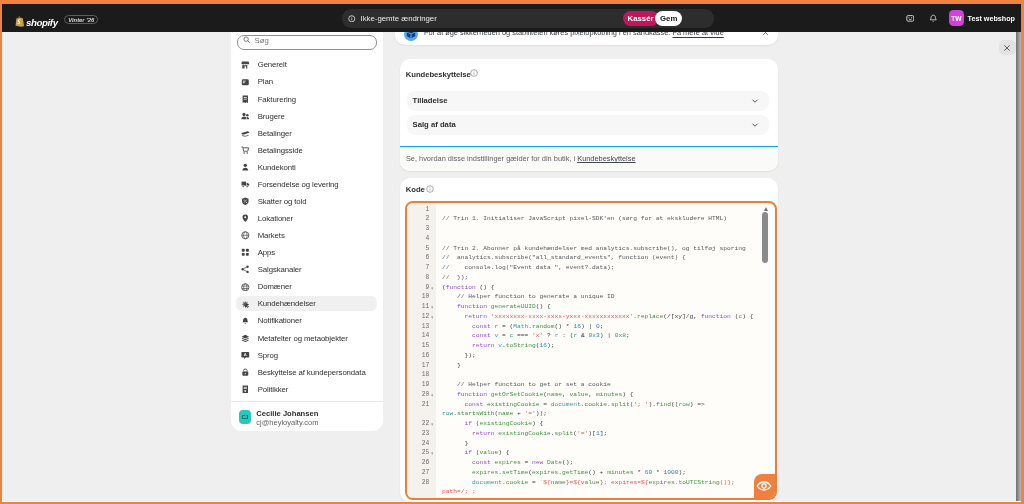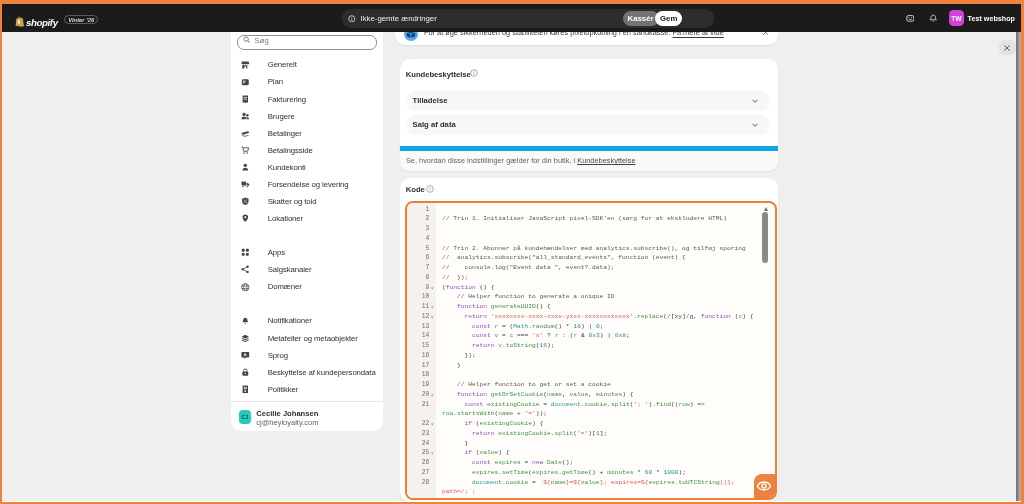--- a/index.html
+++ b/index.html
@@ -8,53 +8,53 @@
   
   #frame { position:absolute; inset:0; border:solid #f0823f; border-width:4px 3px 2px 2px; pointer-events:none; z-index:50; }
   #whitestrip { position:absolute; left:0; right:0; top:500.6px; height:1.6px; background:#fff; z-index:40; }
   
   #topbar { position:absolute; left:2px; right:3px; top:4px; height:28px; background:#1b1b1b; z-index:30; }
   #logo { position:absolute; left:11.5px; top:12px; height:13px; display:flex; align-items:center; }
   #logoword { color:#fff; font-size:9.7px; font-weight:700; font-style:italic; letter-spacing:-0.4px; margin-left:1px; }
   #verbadge { position:absolute; left:62px; top:11px; height:9.4px; padding:0 3.2px; border:1px solid #5c5c5c; border-radius:6px; color:#d9d9d9; font-size:5.9px; font-style:italic; font-weight:600; display:flex; align-items:center; }
   #unsaved { position:absolute; left:339.5px; top:4.8px; width:372.5px; height:19.4px; background:#2d2d2d; border-radius:9px; display:flex; align-items:center; }
   #unsaved .txt { color:#ececec; font-size:7.8px; font-weight:500; margin-left:5px; }
-  #btn-kasser { position:absolute; left:281px; top:2px; height:15.4px; padding:0 5px; background:#737373; border-radius:8px; color:#fff; font-size:7.8px; font-weight:700; display:flex; align-items:center; }
+  #btn-kasser { position:absolute; left:281px; top:2px; height:15.4px; padding:0 5px; background:#be185d; border-radius:8px; color:#fff; font-size:7.8px; font-weight:700; display:flex; align-items:center; }
   #btn-gem { position:absolute; left:313.5px; top:2px; height:15.4px; padding:6px 5px; background:#fff; border-radius:8px; color:#1a1a1a; font-size:7.8px; font-weight:700; display:flex; align-items:center; }
   #tb-right { position:absolute; right:6px; top:0; height:28px; display:flex; align-items:center; }
   #tw { width:14.5px; height:15.6px; background:#d341d6; border-radius:4.5px; color:#fff; font-size:6.6px; font-weight:700; display:flex; align-items:center; justify-content:center; }
   #twname { color:#fff; font-size:7.2px; font-weight:600; margin-left:4px; }
   
   #winscroll { position:absolute; left:1015.9px; top:32px; width:4.9px; height:468.6px; background:linear-gradient(90deg,#6e6e6e,#b9b9b9); z-index:35; }
   #closex { position:absolute; left:999px; top:40.3px; width:16.6px; height:15.1px; background:#e3e3e3; border-radius:5px; color:#454545; display:flex; align-items:center; justify-content:center; font-size:9px; z-index:20; }
   
   #sidebar { position:absolute; left:230.8px; top:32px; width:152.7px; height:399px; background:#fff; border-radius:0 0 10px 10px; }
   #search { position:absolute; left:6.7px; top:2.7px; width:139.5px; height:14.9px; border:1px solid #8f8f8f; border-radius:7px; background:#fff; display:flex; align-items:flex-start; }
   #search .ph { color:#7a7a7a; font-size:7.8px; margin-left:4px; }
   .mi { position:absolute; left:5.7px; width:141px; height:15.1px; border-radius:6px; display:flex; align-items:center; }
   .mi.sel { background:#f0f0f0; }
   .mi .ic { width:8.6px; height:8.6px; margin-left:4.6px; flex:none; display:flex; }
-  .mi .lb { color:#2f2f2f; font-size:7.8px; font-weight:500; margin-left:18px; white-space:nowrap; letter-spacing:-0.1px; }
+  .mi .lb { color:#2f2f2f; font-size:7.8px; font-weight:500; margin-left:8px; white-space:nowrap; letter-spacing:-0.1px; }
   #sb-div { position:absolute; left:0; top:368.6px; width:100%; height:1px; background:#e9e9e9; }
   #cj { position:absolute; left:7.8px; top:378px; width:12.5px; height:14px; background:#25c9c0; border-radius:4px; color:#07544e; font-size:5.4px; font-weight:700; display:flex; align-items:center; justify-content:center; }
   #cjname { position:absolute; left:25.5px; top:377.2px; color:#2f2f2f; font-size:7.6px; font-weight:700; }
   #cjmail { position:absolute; left:25.5px; top:386.4px; color:#646464; font-size:7.5px; }
   
   .card { position:absolute; left:399.9px; width:378.5px; background:#fff; border-radius:10px; box-shadow:0 1px 2px rgba(0,0,0,0.07); }
   #banner { top:14px; height:31.2px; left:394.9px; width:382.7px; }
   #banner .btxt { position:absolute; left:29px; top:14.4px; font-size:7.4px; color:#383c40; white-space:nowrap; }
   #banner .btxt u { text-underline-offset:1.5px; }
   #bannerx { position:absolute; right:9px; top:15px; color:#5a5a5a; font-size:8px; }
   #bicon { position:absolute; left:9px; top:12.8px; width:14px; height:14px; background:#58a7ee; border-radius:50%; overflow:hidden; }
   #card1 { top:59px; height:112px; }
   .ctitle { color:#303030; font-size:7.7px; font-weight:700; letter-spacing:-0.05px; }
   .row { position:absolute; left:6.7px; width:362.7px; height:20.1px; background:#f7f7f7; border-radius:8px; display:flex; align-items:center; }
   .row .rlb { color:#2f2f2f; font-size:7.7px; font-weight:600; margin-left:6px; }
   .chev { position:absolute; right:10px; }
-  #card1-foot { position:absolute; left:0; bottom:0; width:100%; height:25.5px; background:#fafaf9; border-top:5px solid #0ea5e9; border-radius:0 0 10px 10px; display:flex; align-items:center; }
+  #card1-foot { position:absolute; left:0; bottom:0; width:100%; height:25.5px; background:#fafaf9; border-top:1px solid #0ea5e9; border-radius:0 0 10px 10px; display:flex; align-items:center; }
   #card1-foot span { color:#5c5f62; font-size:7.4px; margin-left:6px; }
   #card1-foot u { color:#44474a; text-underline-offset:1px; }
   #card2 { top:177.8px; height:324.2px; }
   
   #editor { position:absolute; left:5px; top:23.6px; width:371.7px; height:299px; border:2.2px solid #ed7d38; border-radius:8px; background:#fffdf9; overflow:hidden; }
   #gutter { position:absolute; left:0; top:0; bottom:0; width:29.3px; background:#f5f2ee; }
   #gcol { position:absolute; left:0; top:1.2px; width:22.5px; }
   .gl { height:9.75px; color:#6d6d6d; font-family:"Liberation Mono",monospace; font-size:6.3px; text-align:right; position:relative; line-height:9.75px; }
   .gl .fold { position:absolute; left:23.5px; top:1px; font-size:5.5px; color:#8f8f8f; font-weight:400; font-style:normal; }
   #codecol { position:absolute; left:35.1px; top:1.2px; width:330px; }
@@ -194,20 +194,27 @@
       </svg>
       <span class="lb">Skatter og told</span>
     </div>
   <div class="mi" style="top:179.0px">
       <svg class="ic" viewBox="0 0 16 16">
         <path fill="#454545" d="M8 1a5.2 5.2 0 0 1 5.2 5.2C13.2 10 8 15 8 15S2.8 10 2.8 6.2A5.2 5.2 0 0 1 8 1z"></path>
         <circle cx="8" cy="6.2" r="1.9" fill="#fff"></circle>
       </svg>
       <span class="lb">Lokationer</span>
     </div>
+  <div class="mi" style="top:196.0px">
+      <svg class="ic" viewBox="0 0 16 16">
+        <circle cx="8" cy="8" r="6.7" fill="none" stroke="#454545" stroke-width="1.5"></circle>
+        <path fill="none" stroke="#454545" stroke-width="1.2" d="M1.5 8h13M8 1.3c-4.5 3.6-4.5 9.8 0 13.4 4.5-3.6 4.5-9.8 0-13.4z"></path>
+      </svg>
+      <span class="lb">Markets</span>
+    </div>
   <div class="mi" style="top:213.1px">
       <svg class="ic" viewBox="0 0 16 16">
         <rect x="1.5" y="1.5" width="5.4" height="5.4" rx="1.4" fill="#454545"></rect>
         <rect x="9.1" y="1.5" width="5.4" height="5.4" rx="1.4" fill="#454545"></rect>
         <rect x="1.5" y="9.1" width="5.4" height="5.4" rx="1.4" fill="#454545"></rect>
         <rect x="9.1" y="9.1" width="5.4" height="5.4" rx="1.4" fill="#454545"></rect>
       </svg>
       <span class="lb">Apps</span>
     </div>
   <div class="mi" style="top:230.2px">
@@ -219,20 +226,27 @@
       </svg>
       <span class="lb">Salgskanaler</span>
     </div>
   <div class="mi" style="top:247.3px">
       <svg class="ic" viewBox="0 0 16 16">
         <circle cx="8" cy="8" r="6.7" fill="none" stroke="#454545" stroke-width="1.5"></circle>
         <ellipse cx="8" cy="8" rx="3" ry="6.7" fill="none" stroke="#454545" stroke-width="1.2"></ellipse>
         <path stroke="#454545" stroke-width="1.2" d="M1.5 5.8h13M1.5 10.2h13"></path>
       </svg>
       <span class="lb">Domæner</span>
+    </div>
+  <div class="mi sel" style="top:264.3px">
+      <svg class="ic" viewBox="0 0 16 16">
+        <path fill="#454545" d="M8 1.2 9.3 5 13 3l-2 3.7 3.8 1.3L11 9.3l2 3.7-3.7-2L8 14.8 6.7 11 3 13l2-3.7L1.2 8 5 6.7 3 3l3.7 2z" opacity=".85"></path>
+        <path fill="none" stroke="#1c1c1c" stroke-width="1.3" d="M9.5 8.2h4.2l-1.6 1.9 1.9 2.3-1.9 1.4-1.7-2.2-1.5 1.8z"></path>
+      </svg>
+      <span class="lb">Kundehændelser</span>
     </div>
   <div class="mi" style="top:281.4px">
       <svg class="ic" viewBox="0 0 16 16">
         <path fill="#454545" d="M8 1.5c2.5 0 4 1.9 4 4.3 0 2.6.9 3.4 1.5 4.1H2.5C3.1 9.2 4 8.4 4 5.8c0-2.4 1.5-4.3 4-4.3z"></path>
         <path fill="#454545" d="M6.3 11.7a1.75 1.75 0 0 0 3.4 0z"></path>
       </svg>
       <span class="lb">Notifikationer</span>
     </div>
   <div class="mi" style="top:298.5px">
       <svg class="ic" viewBox="0 0 16 16">

